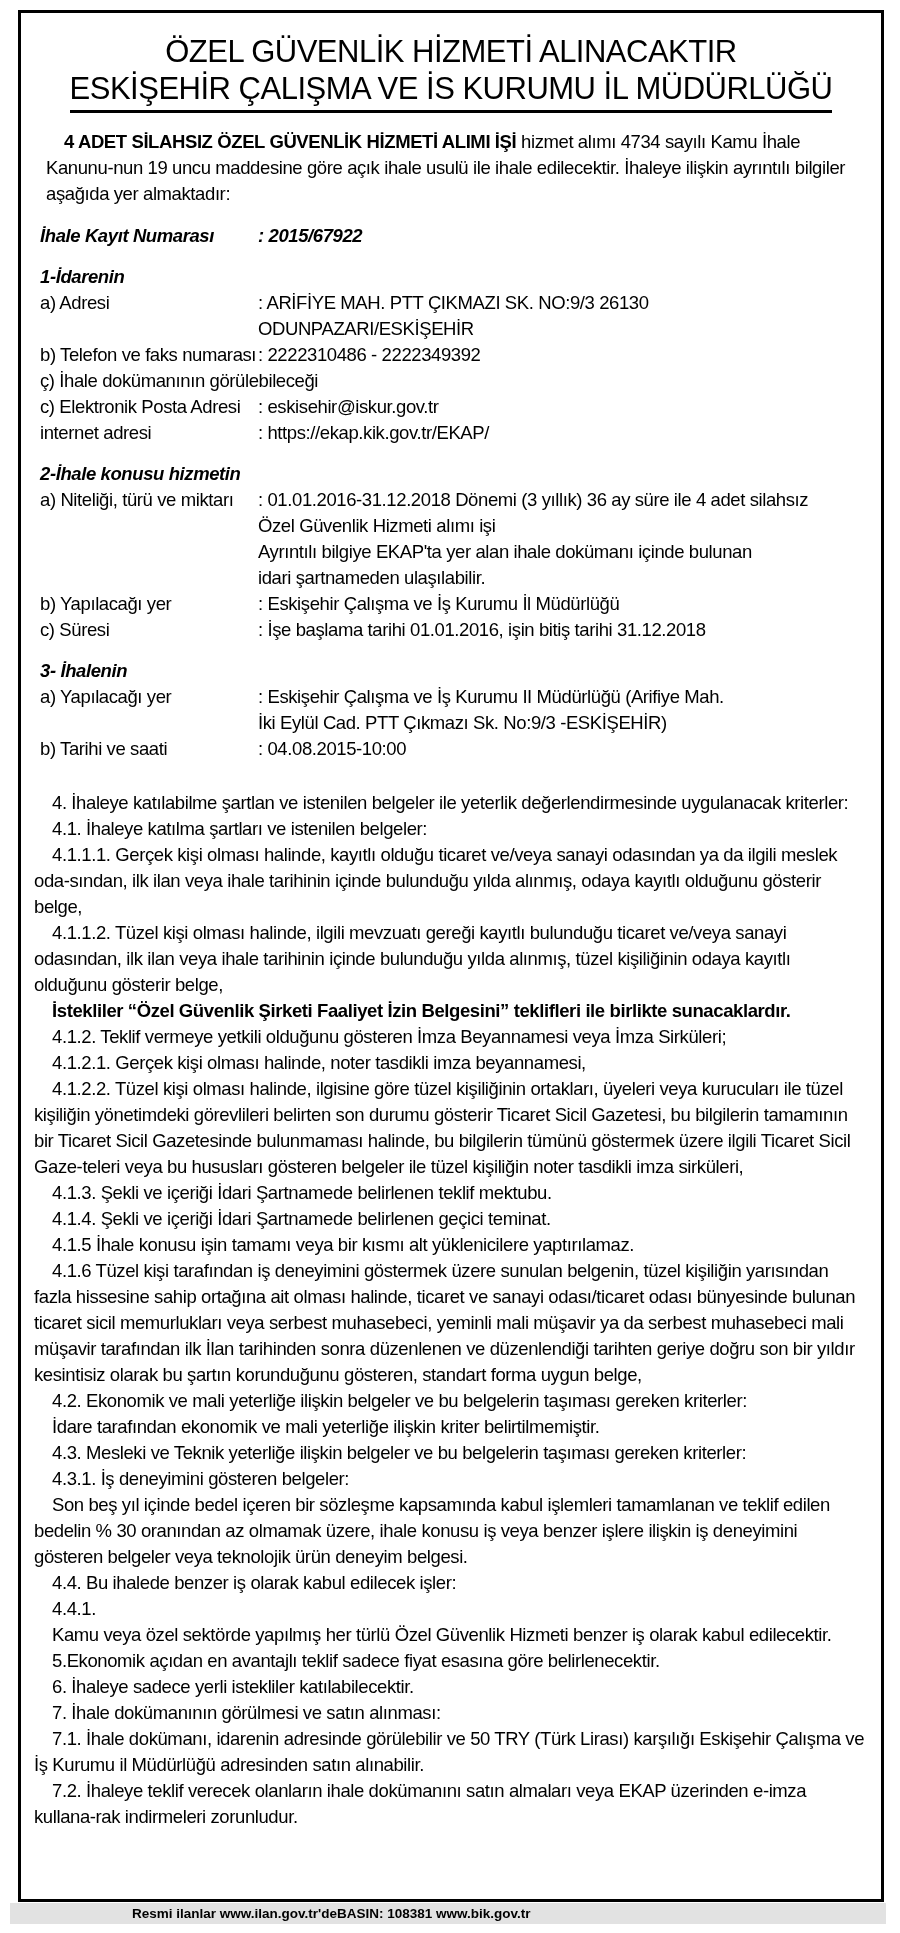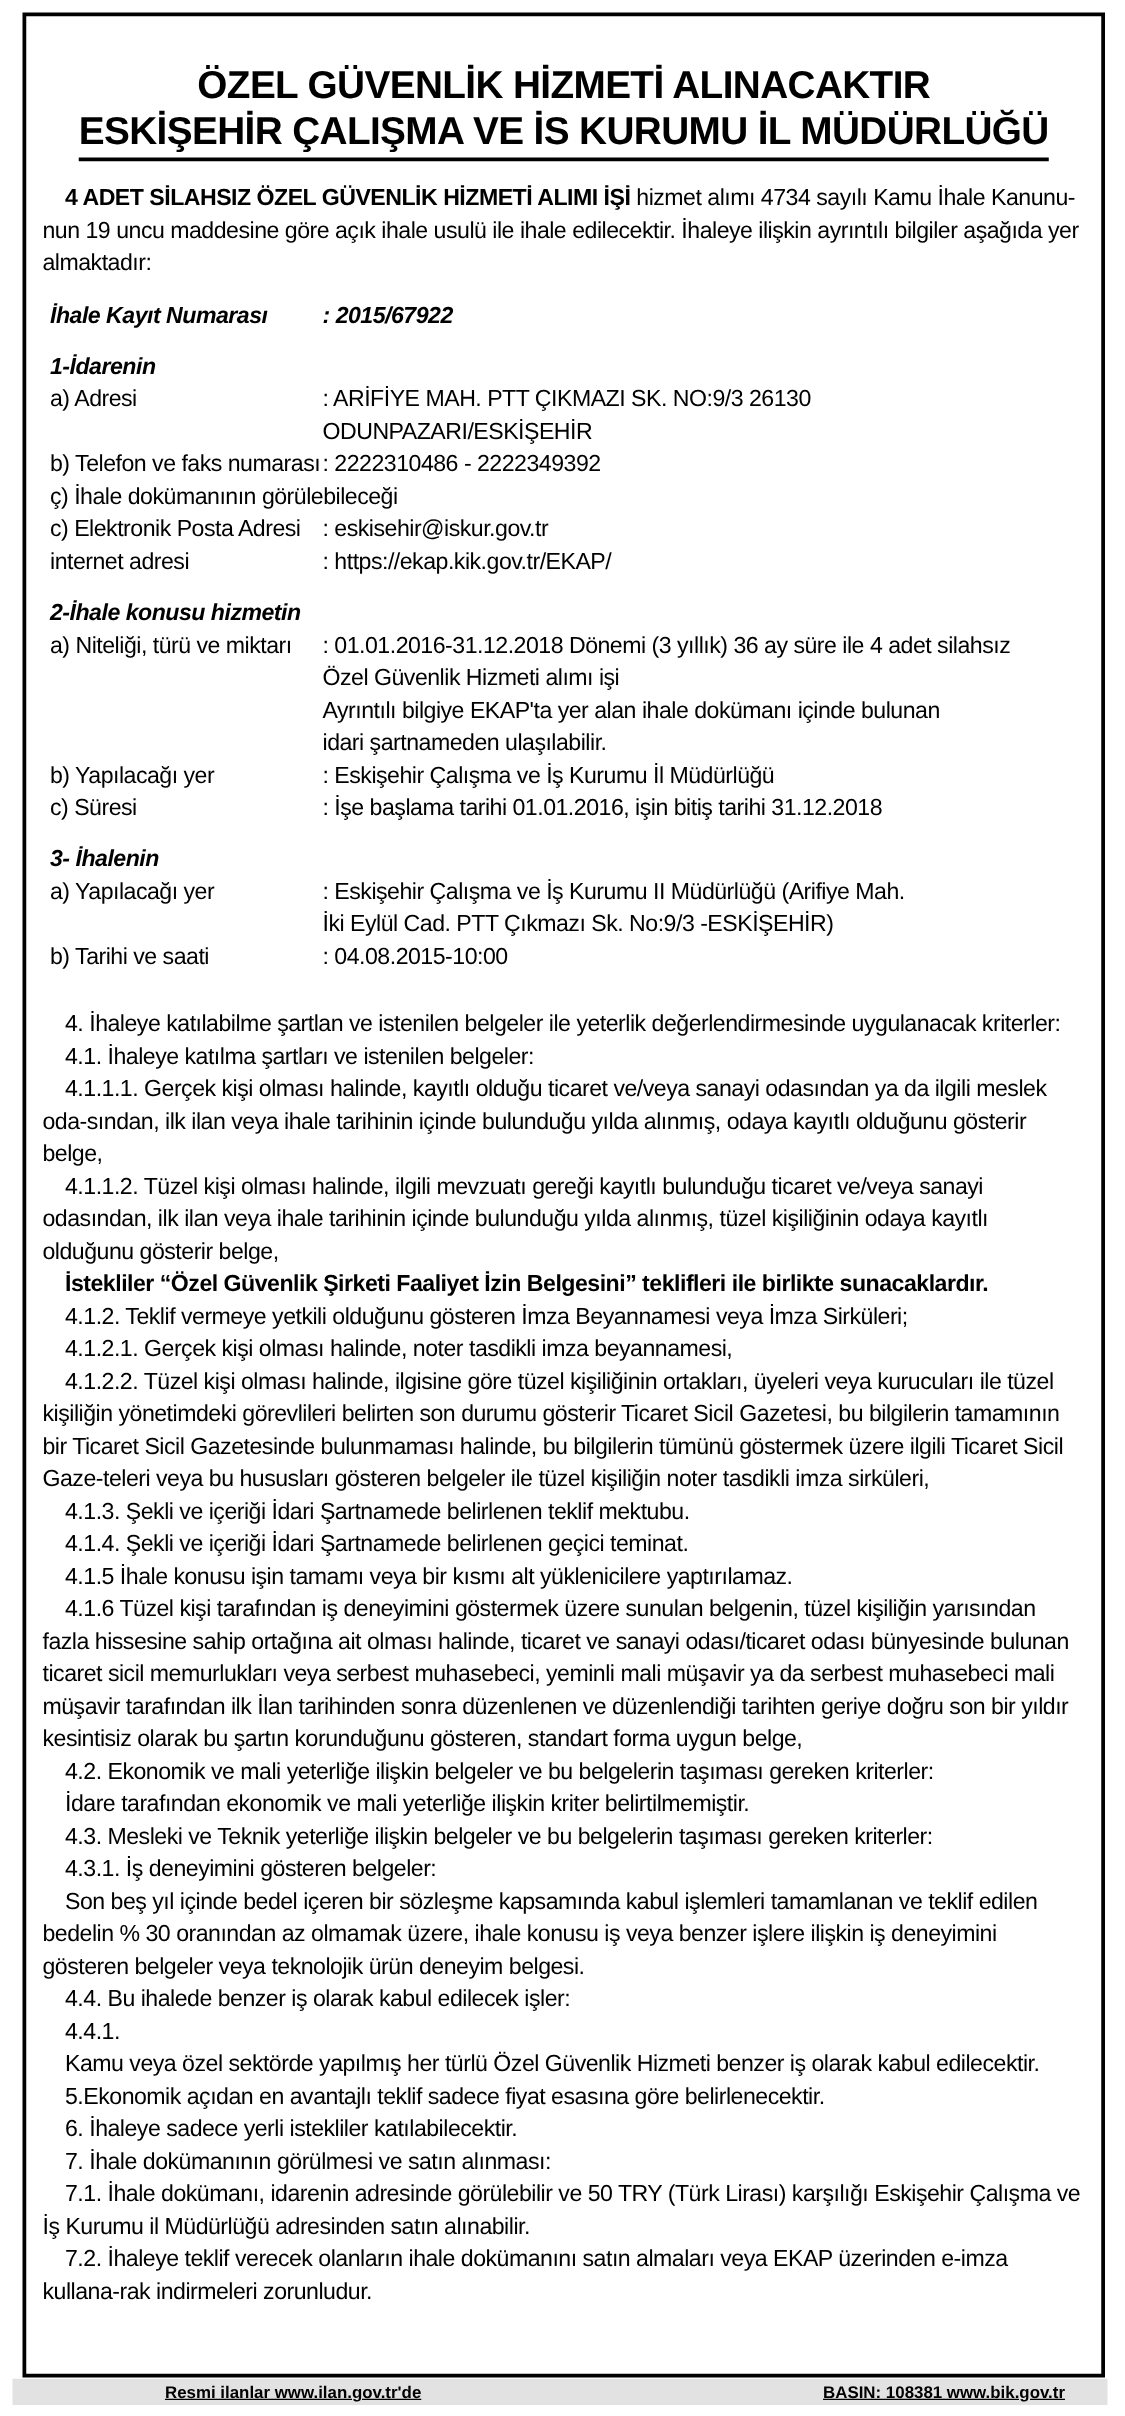--- a/index.html
+++ b/index.html
@@ -5,41 +5,41 @@
   html,body { margin:0; padding:0; background:#ffffff; }
   .page {
     position:relative; width:900px; height:1933px; background:#fff;
     font-family:"Liberation Sans", sans-serif; color:#000; overflow:hidden;
   }
   .notice-box {
     position:absolute; left:18px; top:10px; width:866px; height:1892px;
     box-sizing:border-box; border:3px solid var(--border,#000);
     padding:12px 13px 10px 13px; overflow:hidden;
   }
-  .title { text-align:center; font-weight:bold; font-size:31px; letter-spacing:-0.5px;
-           line-height:37px; margin-top:24px; }
+  .title { text-align:center; font-weight:normal; font-size:31px; letter-spacing:-0.5px;
+           line-height:37px; margin-top:8px; }
   .title .t2wrap { display:inline-block; border-bottom:3px solid var(--border,#000); padding-bottom:3px; }
   .bodytext { font-size:18.5px; letter-spacing:-0.4px; line-height:26px; }
-  .intro { margin:16px 0 0 0; text-indent:18px; }
+  .intro { margin:16px 0 0 12px; text-indent:18px; }
   .intro .lead { font-weight:bold; }
   .kv { display:grid; grid-template-columns:218px 1fr; }
   .kv .val { white-space:pre-line; }
   .registry { margin-top:16px; font-weight:bold; padding-left:6px;font-style:italic; }
   .section { margin-top:15px; }
   .section h3 { margin:0; font-size:18.5px; font-weight:bold; padding-left:6px; line-height:26px;font-style:italic; }
   .section .kv { padding-left:6px; }
   .kv.full { grid-template-columns:1fr; }
   .paras { margin-top:28px; }
   .paras p { margin:0; text-indent:18px; }
   .paras p.bold { font-weight:bold; }
   .footer-bar {
     position:absolute; left:10px; top:1903px; width:876px; height:21px;
     background:var(--footerbg,#e2e2e2); display:flex; align-items:center;
-    justify-content:space-between; box-sizing:border-box;
-    padding:0 34px 0 122px; font-size:13.5px; font-weight:bold; letter-spacing:0;text-decoration:underline;
+    justify-content:flex-start; box-sizing:border-box;
+    padding:0 34px 0 122px; font-size:13.5px; font-weight:bold; letter-spacing:0;
   }
 </style>
 </head>
 <body>
 
 <div class="page" style="--border: #000000; --footerbg: #e2e2e2; color: rgb(0, 0, 0);">
   <div class="notice-box">
 
     <div class="title">
       <div>ÖZEL GÜVENLİK HİZMETİ ALINACAKTIR</div>

